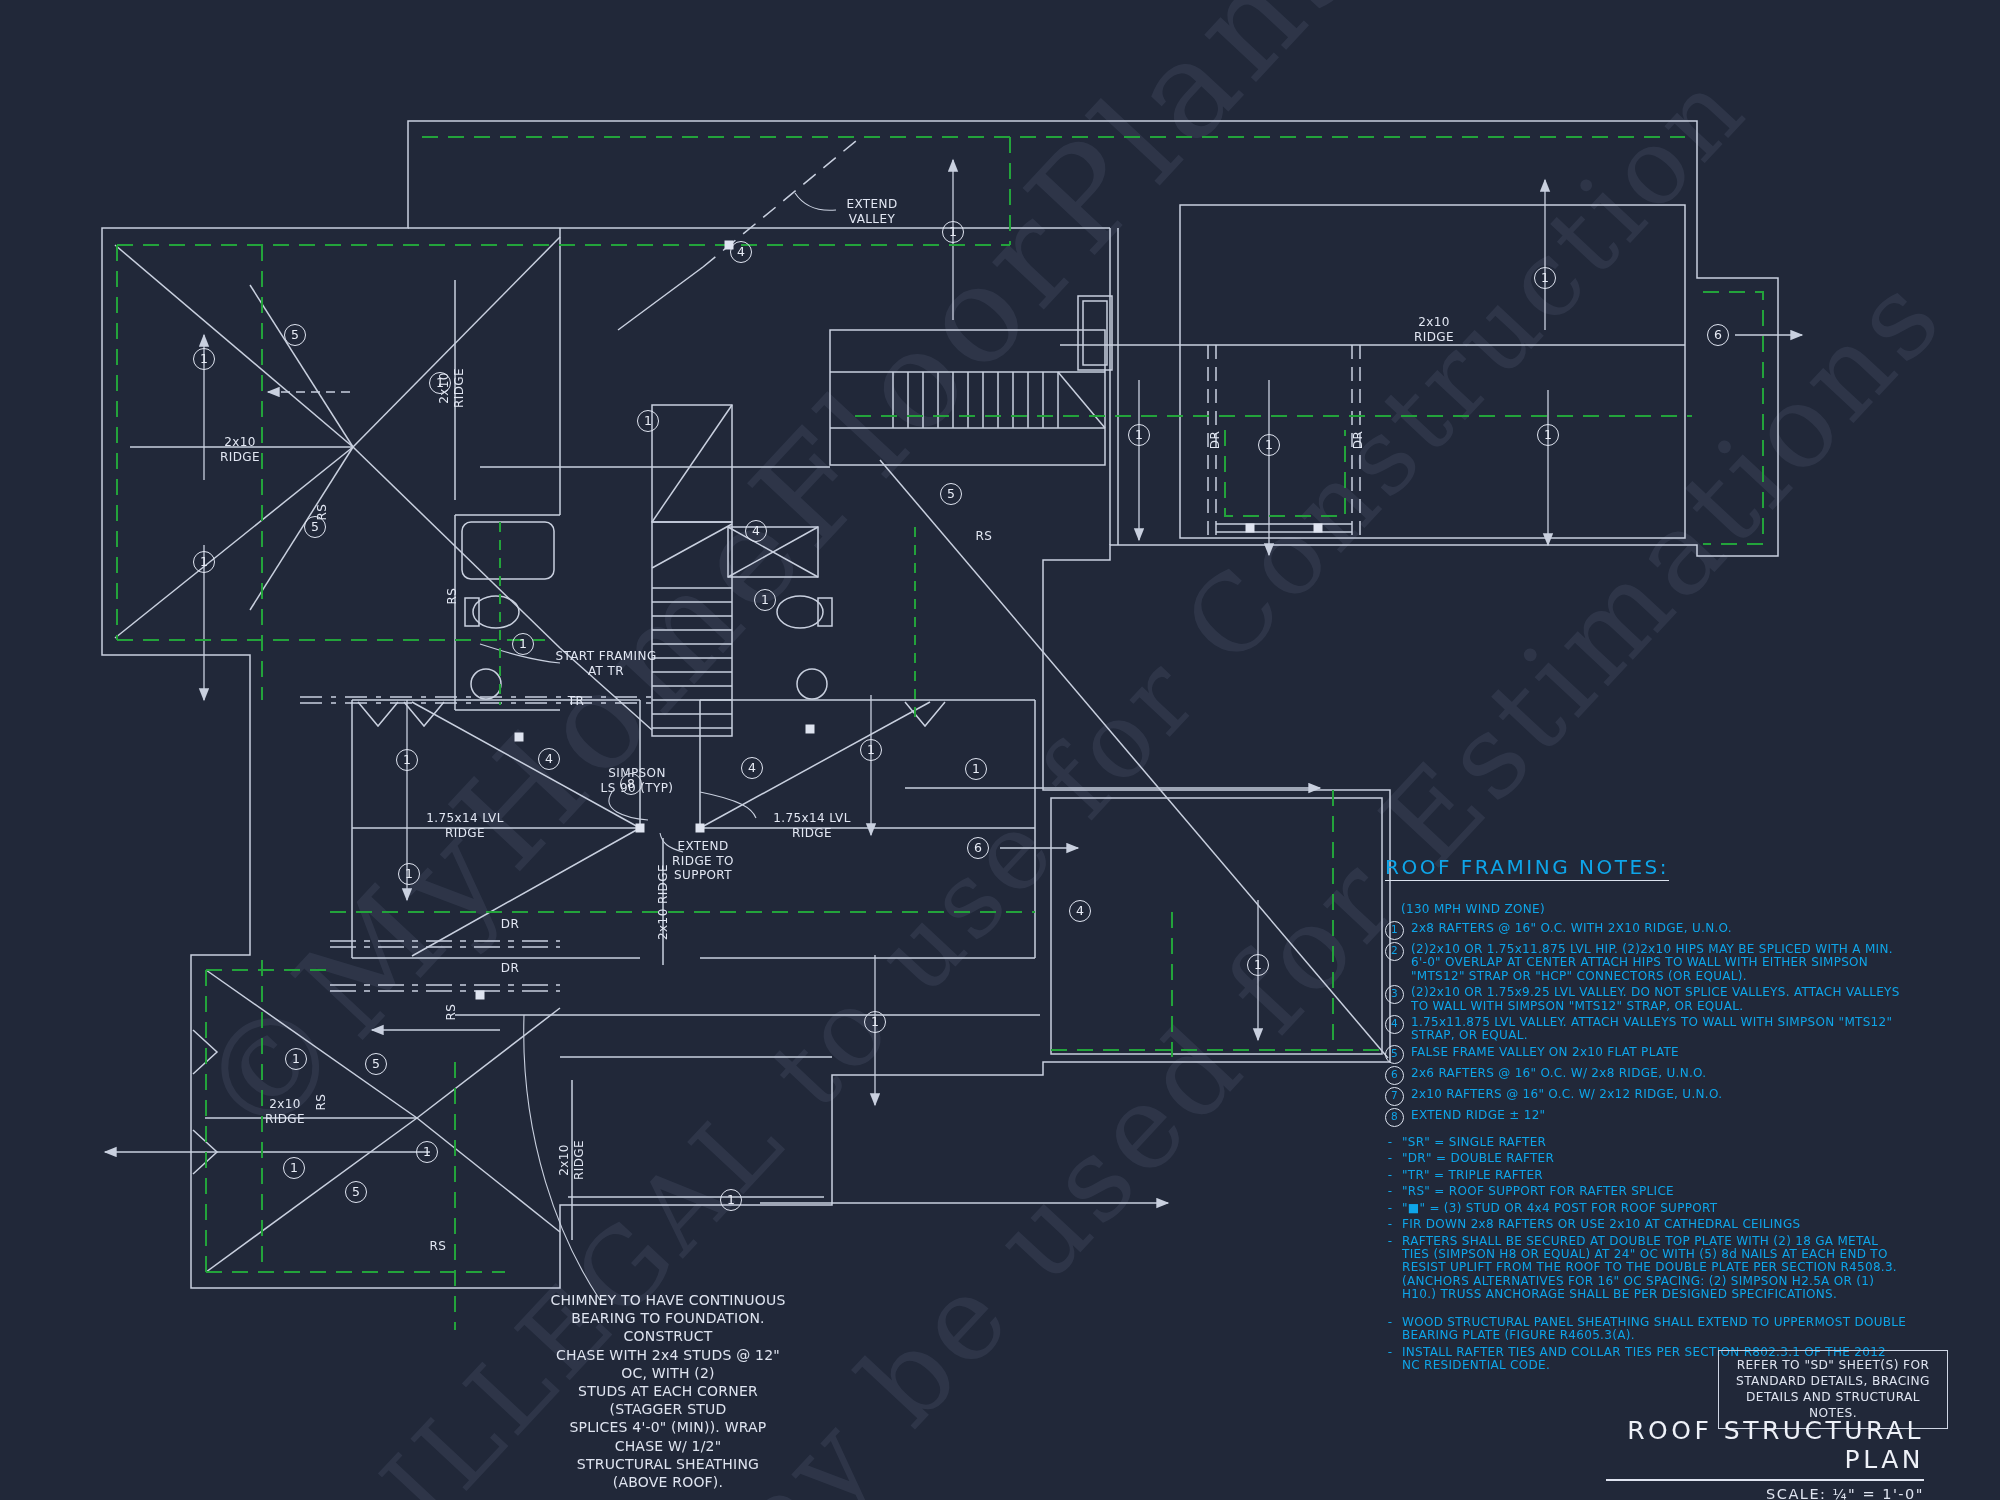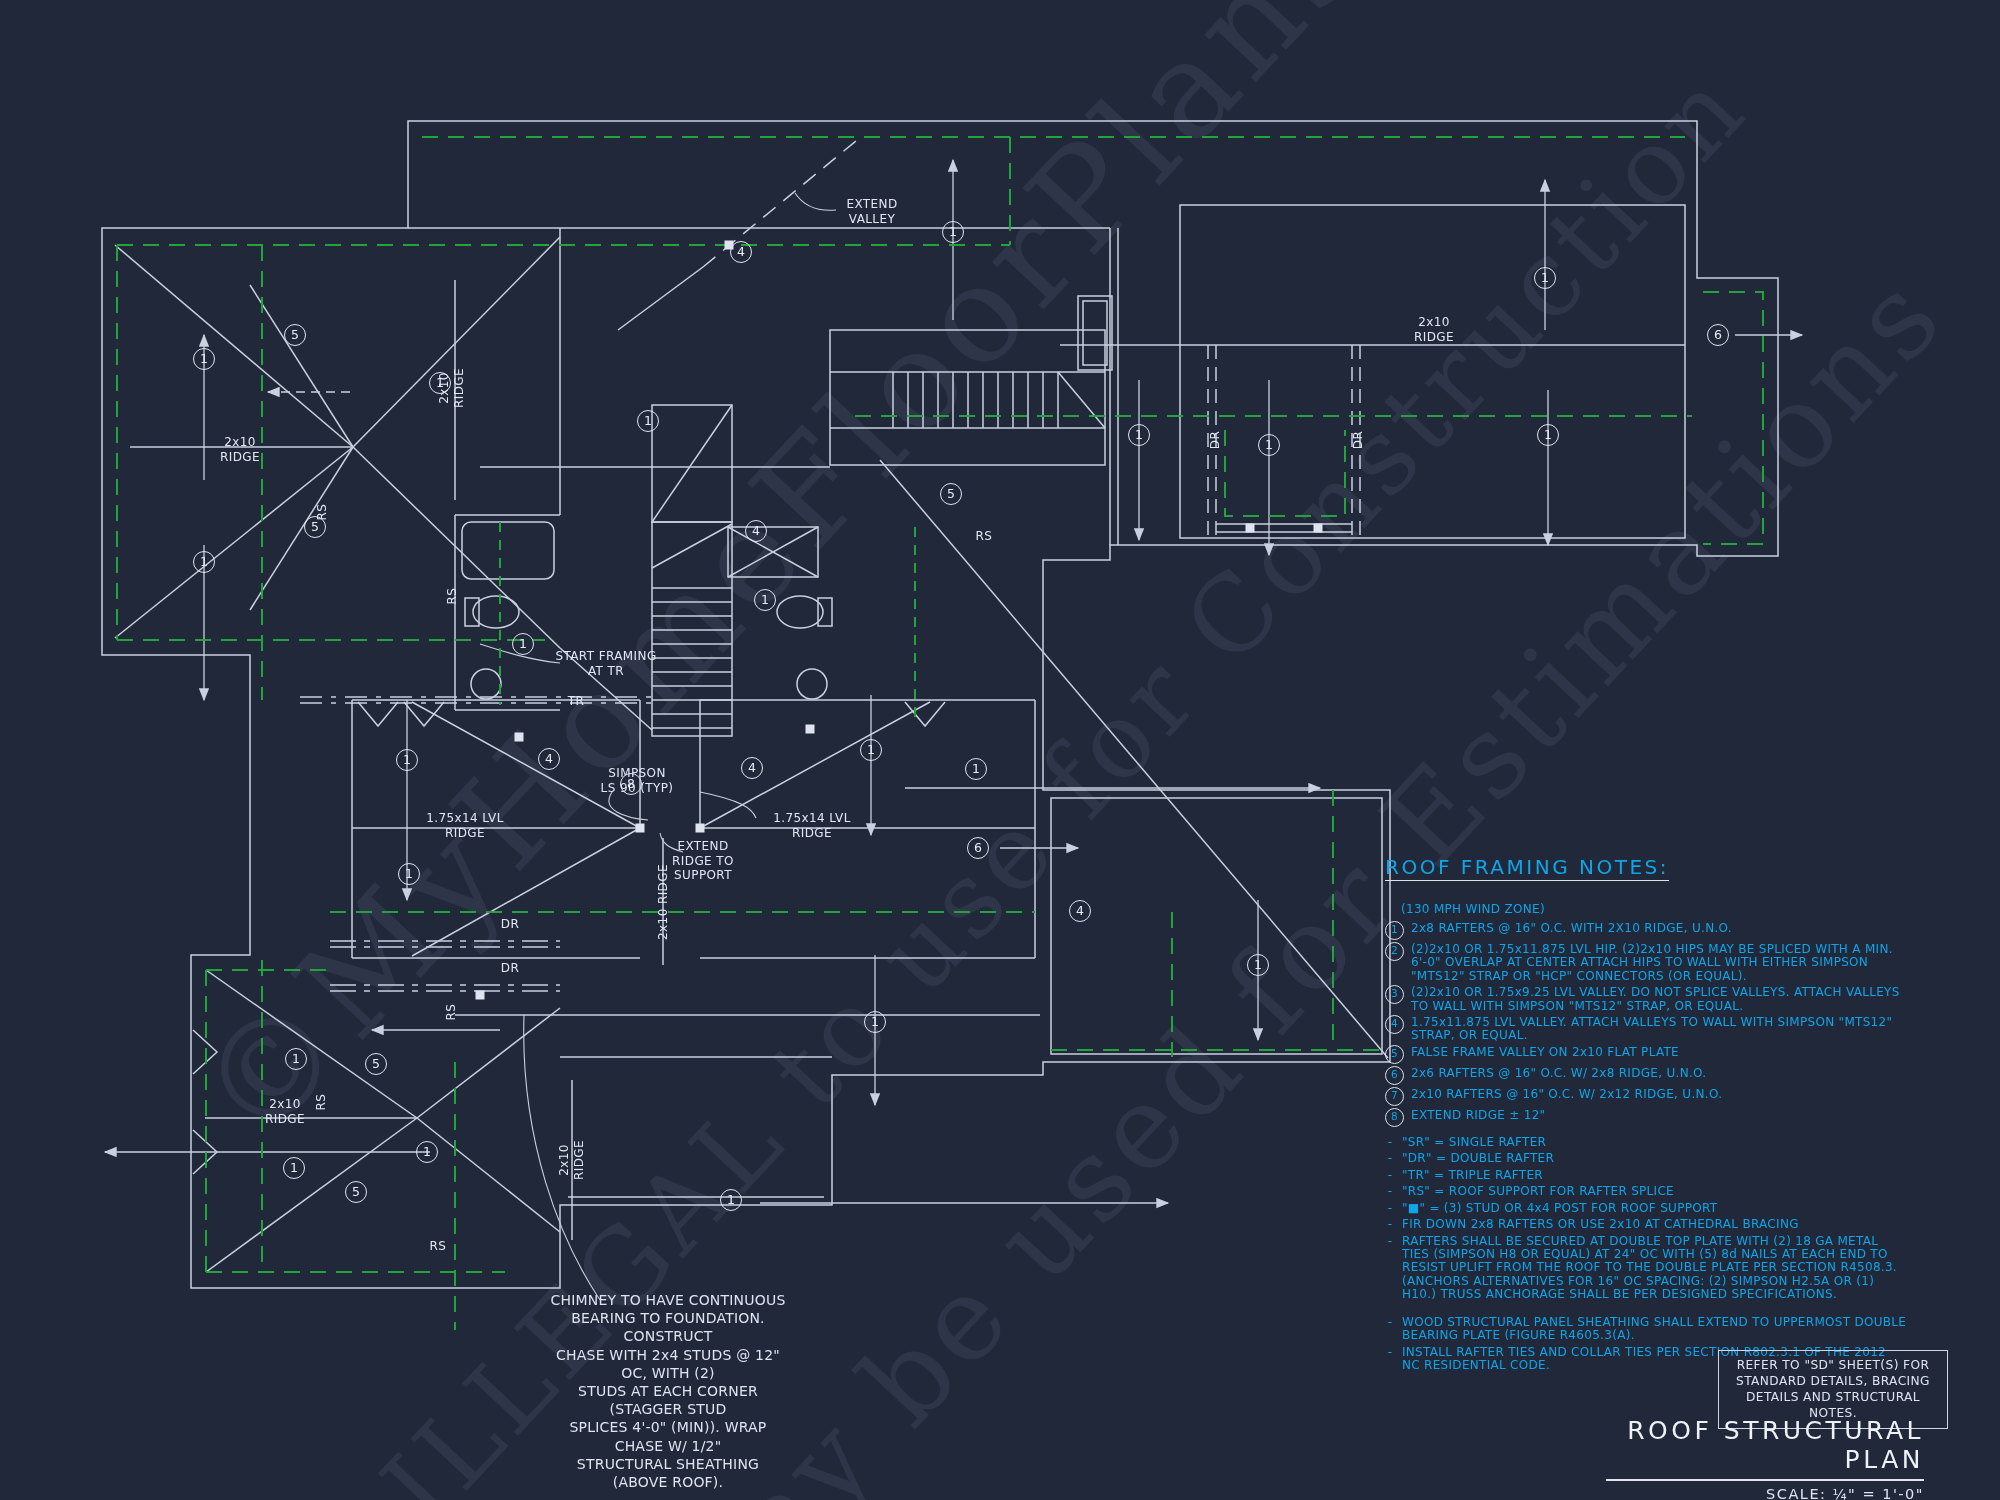--- a/index.html
+++ b/index.html
@@ -373,21 +373,21 @@
         <div class="note-item">
           <span class="dash">-</span>
           <span class="txt">"RS"  =  ROOF SUPPORT FOR RAFTER SPLICE</span>
         </div>
         <div class="note-item">
           <span class="dash">-</span>
           <span class="txt">"■"    =  (3) STUD OR 4x4 POST FOR ROOF SUPPORT</span>
         </div>
         <div class="note-item">
           <span class="dash">-</span>
-          <span class="txt">FIR DOWN 2x8 RAFTERS OR USE 2x10 AT CATHEDRAL BRACING</span>
+          <span class="txt">FIR DOWN 2x8 RAFTERS OR USE 2x10 AT CATHEDRAL CEILINGS</span>
         </div>
         <div class="note-item">
           <span class="dash">-</span>
           <span class="txt">RAFTERS SHALL BE SECURED AT DOUBLE TOP PLATE WITH (2) 18 GA METAL TIES (SIMPSON H8 OR EQUAL) AT 24" OC WITH (5) 8d NAILS AT EACH END TO RESIST UPLIFT FROM THE ROOF TO THE DOUBLE PLATE PER SECTION R4508.3. (ANCHORS ALTERNATIVES FOR 16" OC SPACING: (2) SIMPSON H2.5A OR (1) H10.) TRUSS ANCHORAGE SHALL BE PER DESIGNED SPECIFICATIONS.</span>
         </div>
       </div>
     <div id="notes-foot" class="foot-block">
         <div class="note-item">
           <span class="dash">-</span>
           <span class="txt">WOOD STRUCTURAL PANEL SHEATHING SHALL EXTEND TO UPPERMOST DOUBLE BEARING PLATE (FIGURE R4605.3(A).</span>

